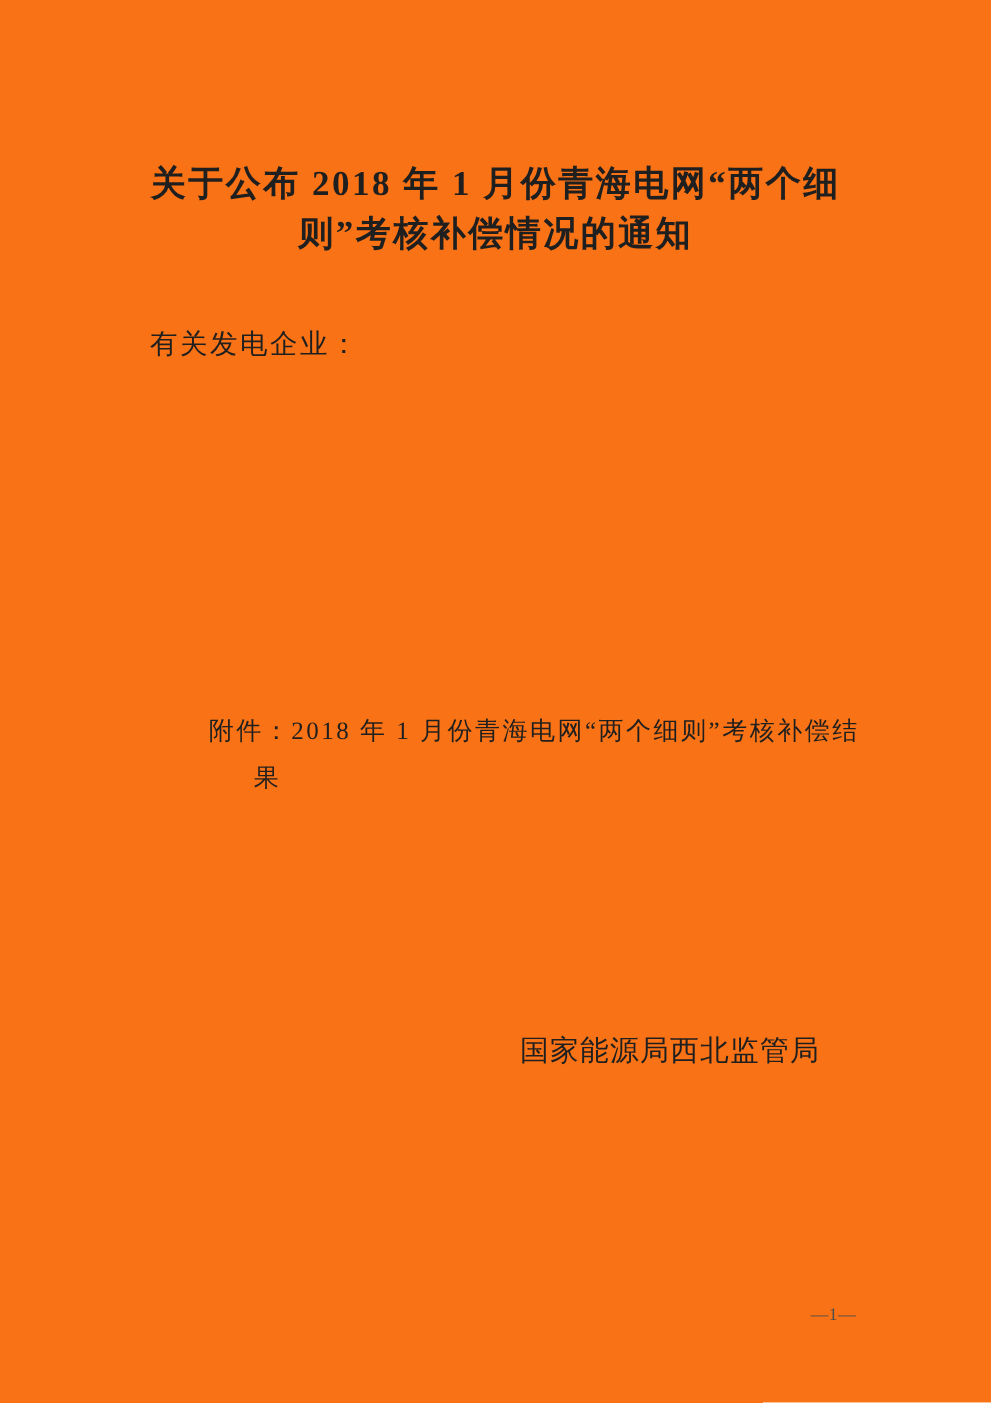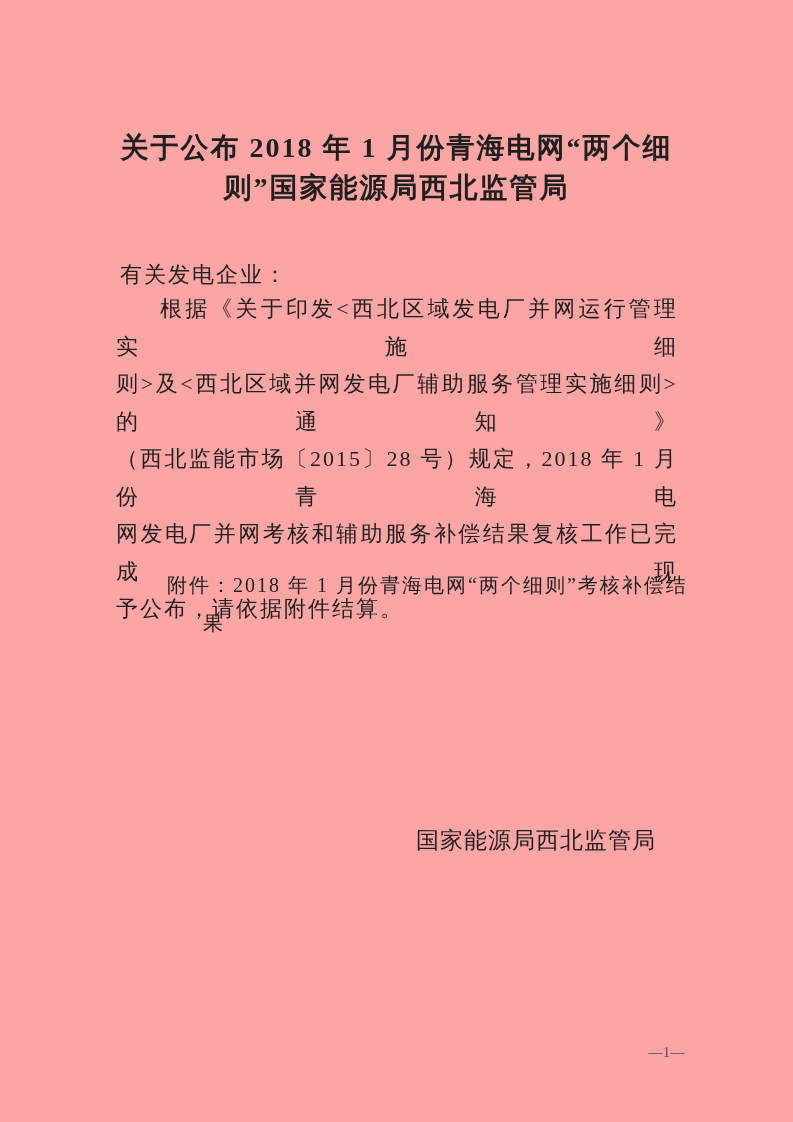--- a/index.html
+++ b/index.html
@@ -4,21 +4,21 @@
 <style>
   html, body {
     margin: 0;
     padding: 0;
     background: #ffffff;
   }
   .page {
     position: relative;
     width: 793px;
     height: 1122px;
-    background: #fca5a5;
+    background: #f97316;
     color: #1f1f1f;
     font-family: "Liberation Serif", "DejaVu Serif", serif;
     overflow: hidden;
   }
   .doc-title {
     position: absolute;
     top: 128px;
     left: 58px;
     right: 58px;
     margin: 0;
@@ -85,32 +85,25 @@
     letter-spacing: 0.5px;
   }
 </style>
 </head>
 <body>
 
 <div class="page">
 
   <h1 class="doc-title">
     <span class="tline">关于公布 2018 年 1 月份青海电网“两个细</span>
-    <span class="tline">则”国家能源局西北监管局</span>
+    <span class="tline">则”考核补偿情况的通知</span>
   </h1>
 
   <p class="salutation">有关发电企业：</p>
 
-  <div class="paragraph">
-    <div class="pline first">根据《关于印发&lt;西北区域发电厂并网运行管理实施细</div>
-    <div class="pline">则&gt;及&lt;西北区域并网发电厂辅助服务管理实施细则&gt;的通知》</div>
-    <div class="pline">（西北监能市场〔2015〕28 号）规定，2018 年 1 月份青海电</div>
-    <div class="pline">网发电厂并网考核和辅助服务补偿结果复核工作已完成，现</div>
-    <div class="pline last">予公布，请依据附件结算。</div>
-  </div>
 
   <div class="attachment">
     <div class="l1">附件：2018 年 1 月份青海电网“两个细则”考核补偿结</div>
     <div class="l2">果</div>
   </div>
 
   <div class="signature">
     <div>国家能源局西北监管局</div>
   </div>
 

